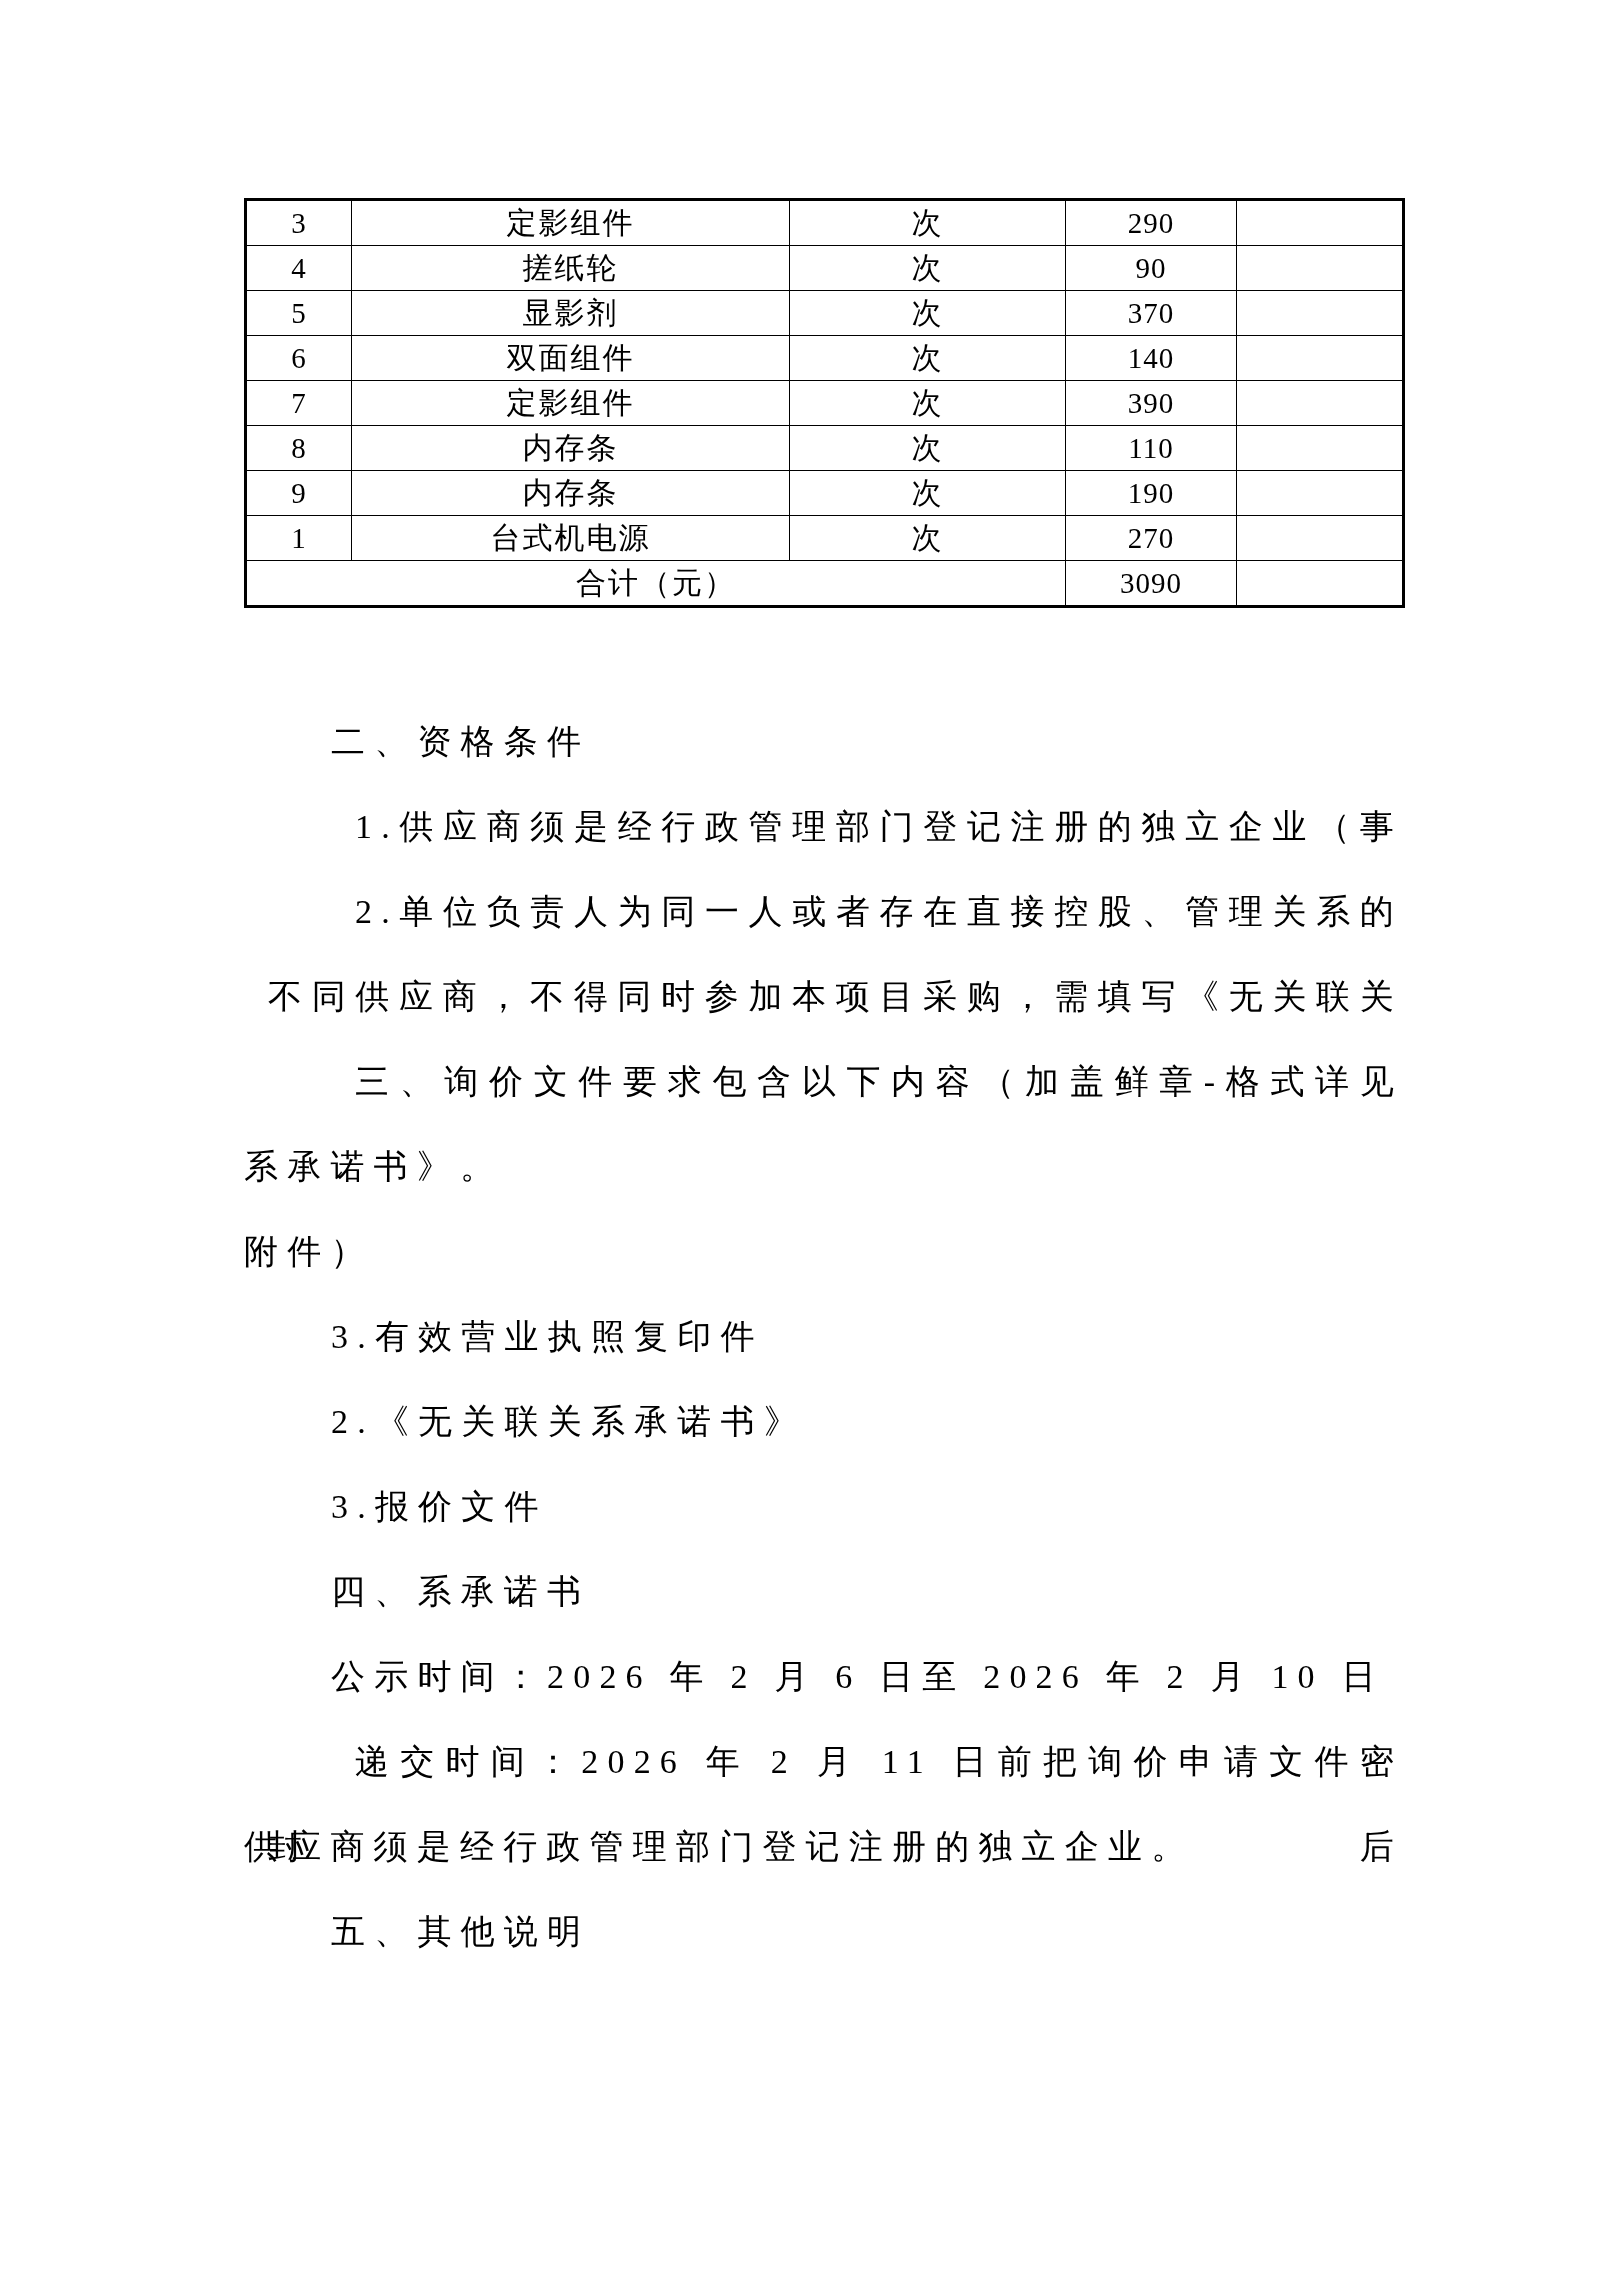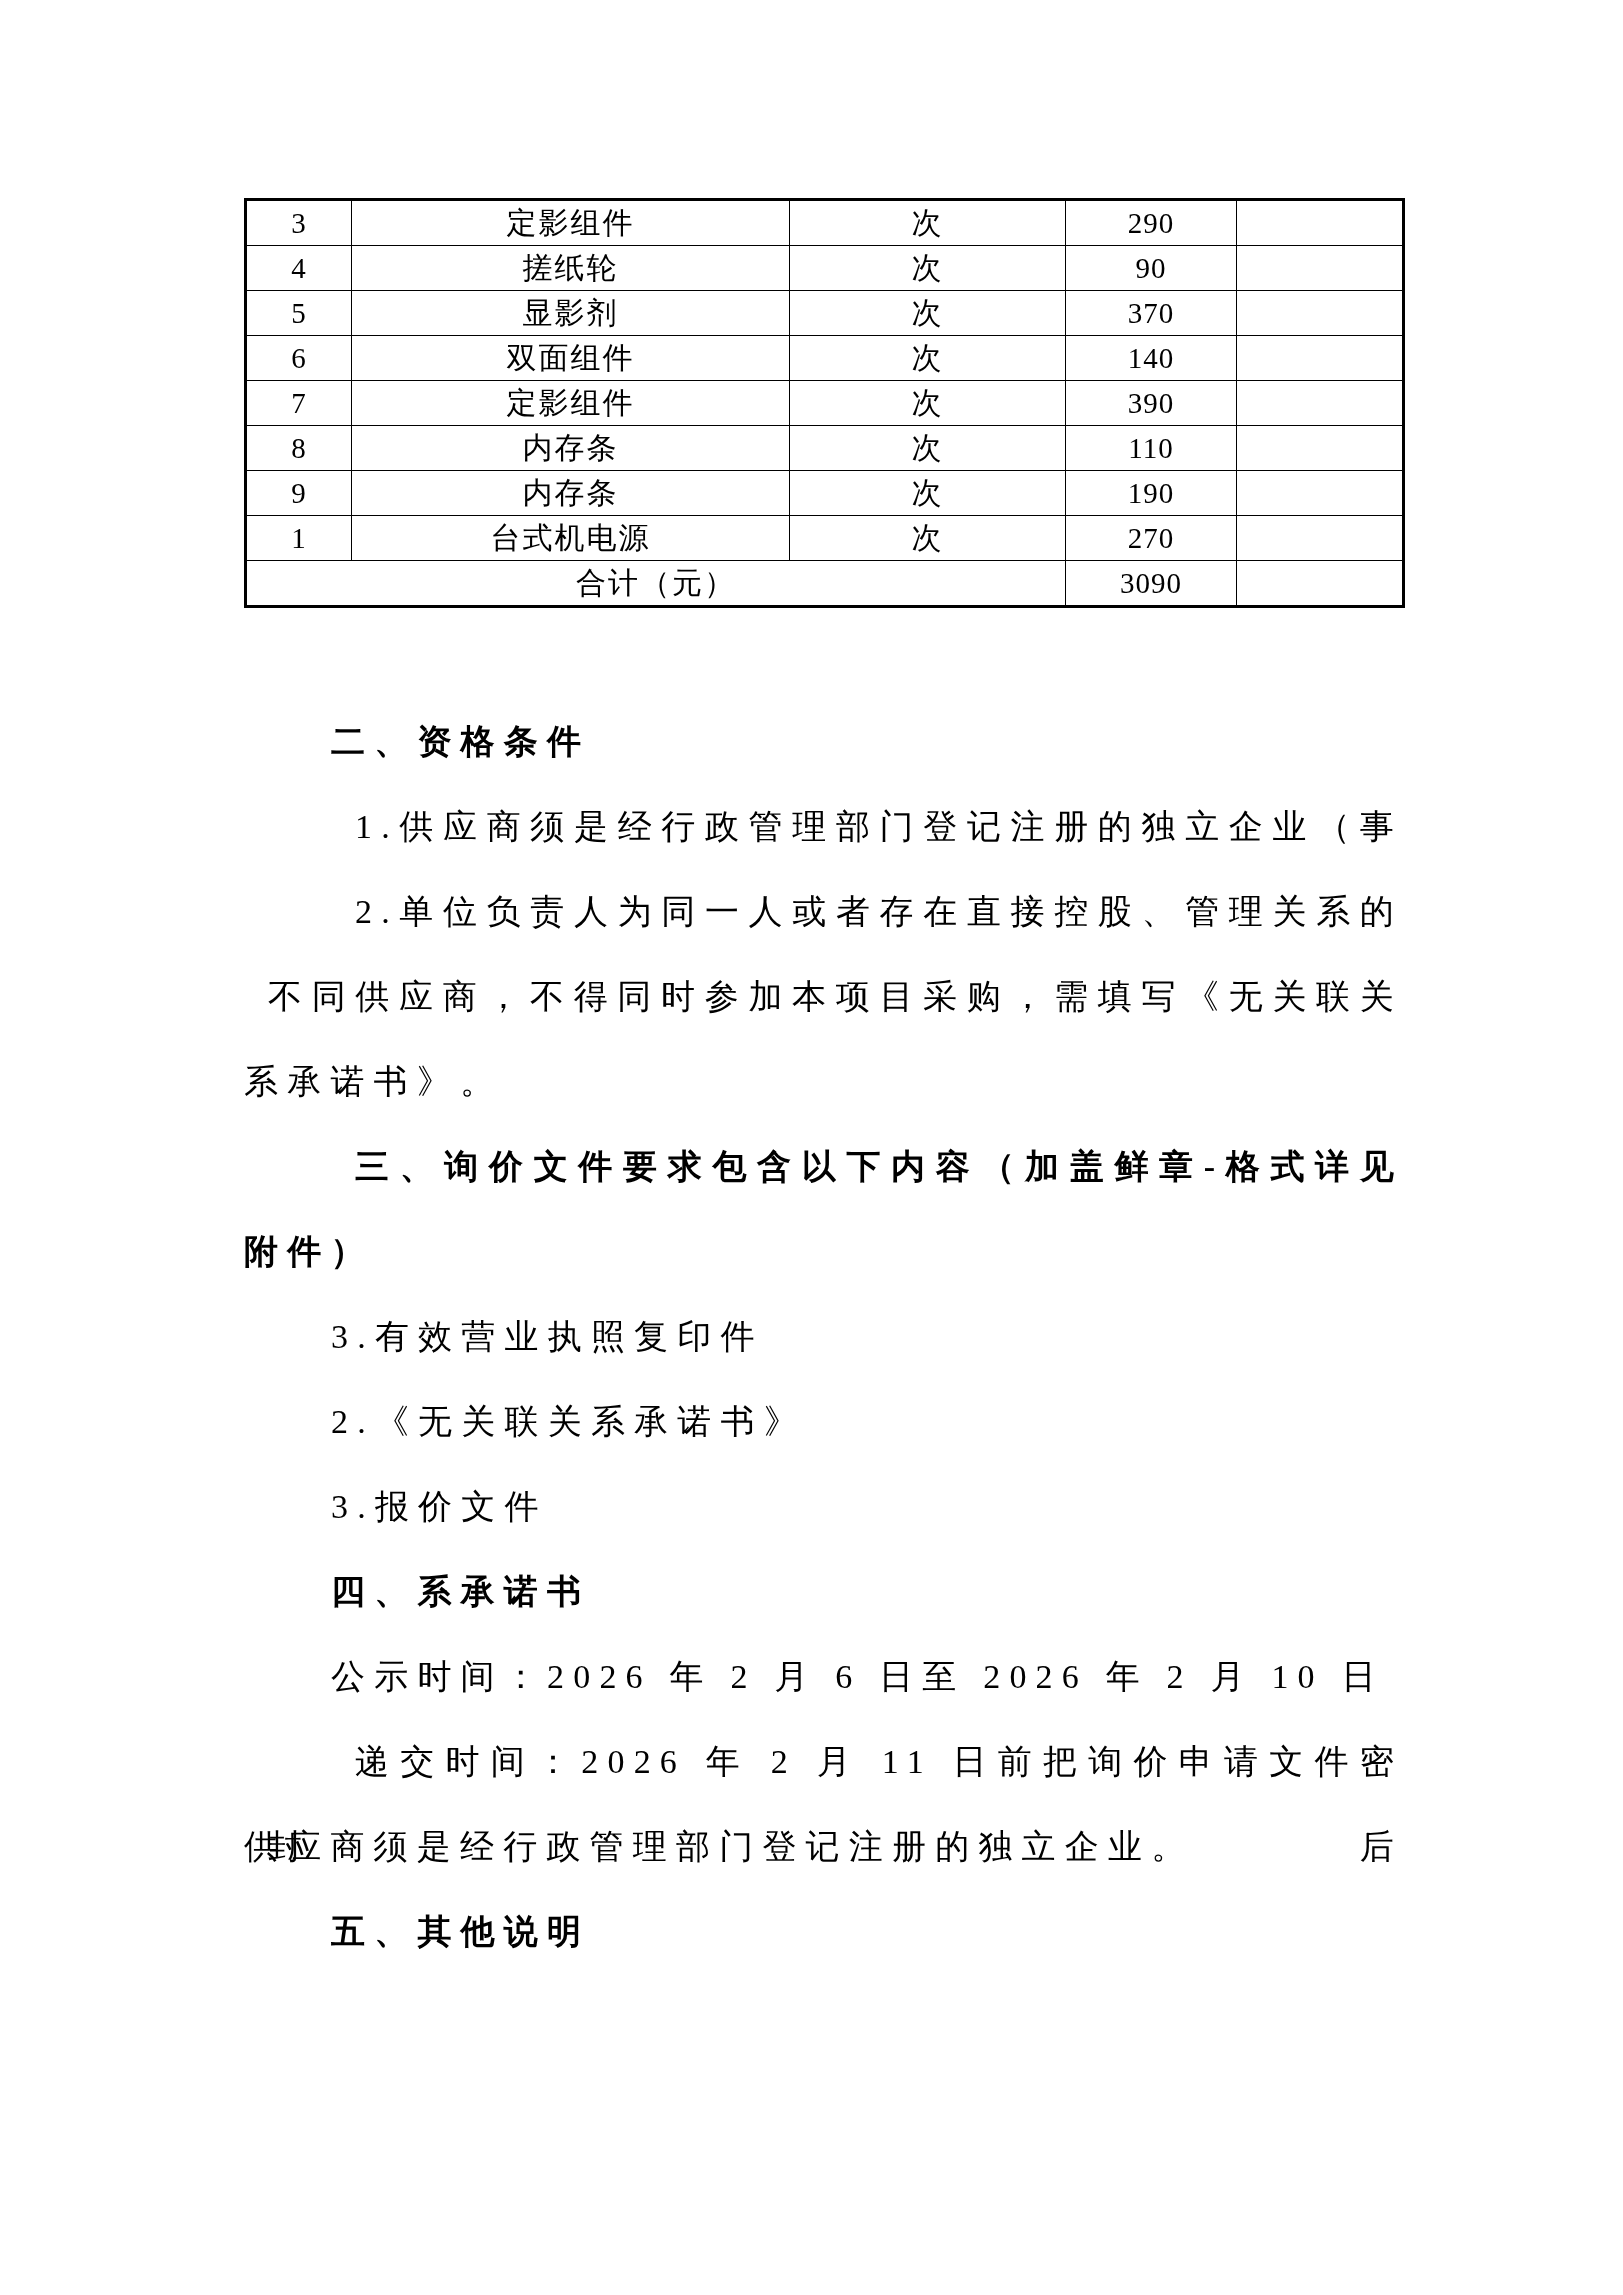--- a/index.html
+++ b/index.html
@@ -47,21 +47,21 @@
     height:85px;
     white-space:nowrap;
   }
   .ln.stretch{
     white-space:normal;
     text-align:justify;
     text-align-last:justify;
     margin-left:24px;
   }
   .ind{ text-indent:87px; }
-  .bold{ font-weight:bold; }
+  .bold{ font-weight:normal; }
 </style>
 </head>
 <body>
 
 <div class="page">
 
   <table class="items-table">
     <colgroup>
       <col style="width:106px">
       <col style="width:438px">
@@ -132,22 +132,22 @@
         <td class="c-note"></td>
       </tr>
     </tbody>
   </table>
 
   <div class="textblock">
     <div class="ln bold ind">二、资格条件</div>
     <div class="ln ind stretch">1.供应商须是经行政管理部门登记注册的独立企业（事</div>
     <div class="ln ind stretch">2.单位负责人为同一人或者存在直接控股、管理关系的</div>
     <div class="ln stretch">不同供应商，不得同时参加本项目采购，需填写《无关联关</div>
+    <div class="ln bold ind stretch">三、询价文件要求包含以下内容（加盖鲜章-格式详见</div>
     <div class="ln">系承诺书》。</div>
-    <div class="ln bold ind stretch">三、询价文件要求包含以下内容（加盖鲜章-格式详见</div>
     <div class="ln bold">附件）</div>
     <div class="ln ind">3.有效营业执照复印件</div>
     <div class="ln ind">2.《无关联关系承诺书》</div>
     <div class="ln ind">3.报价文件</div>
     <div class="ln bold ind">四、系承诺书</div>
     <div class="ln ind">公示时间：2026 年 2 月 6 日至 2026 年 2 月 10 日</div>
     <div class="ln ind stretch">递交时间：2026 年 2 月 11 日前把询价申请文件密封后</div>
     <div class="ln">供应商须是经行政管理部门登记注册的独立企业。</div>
     <div class="ln bold ind">五、其他说明</div>
   </div>

